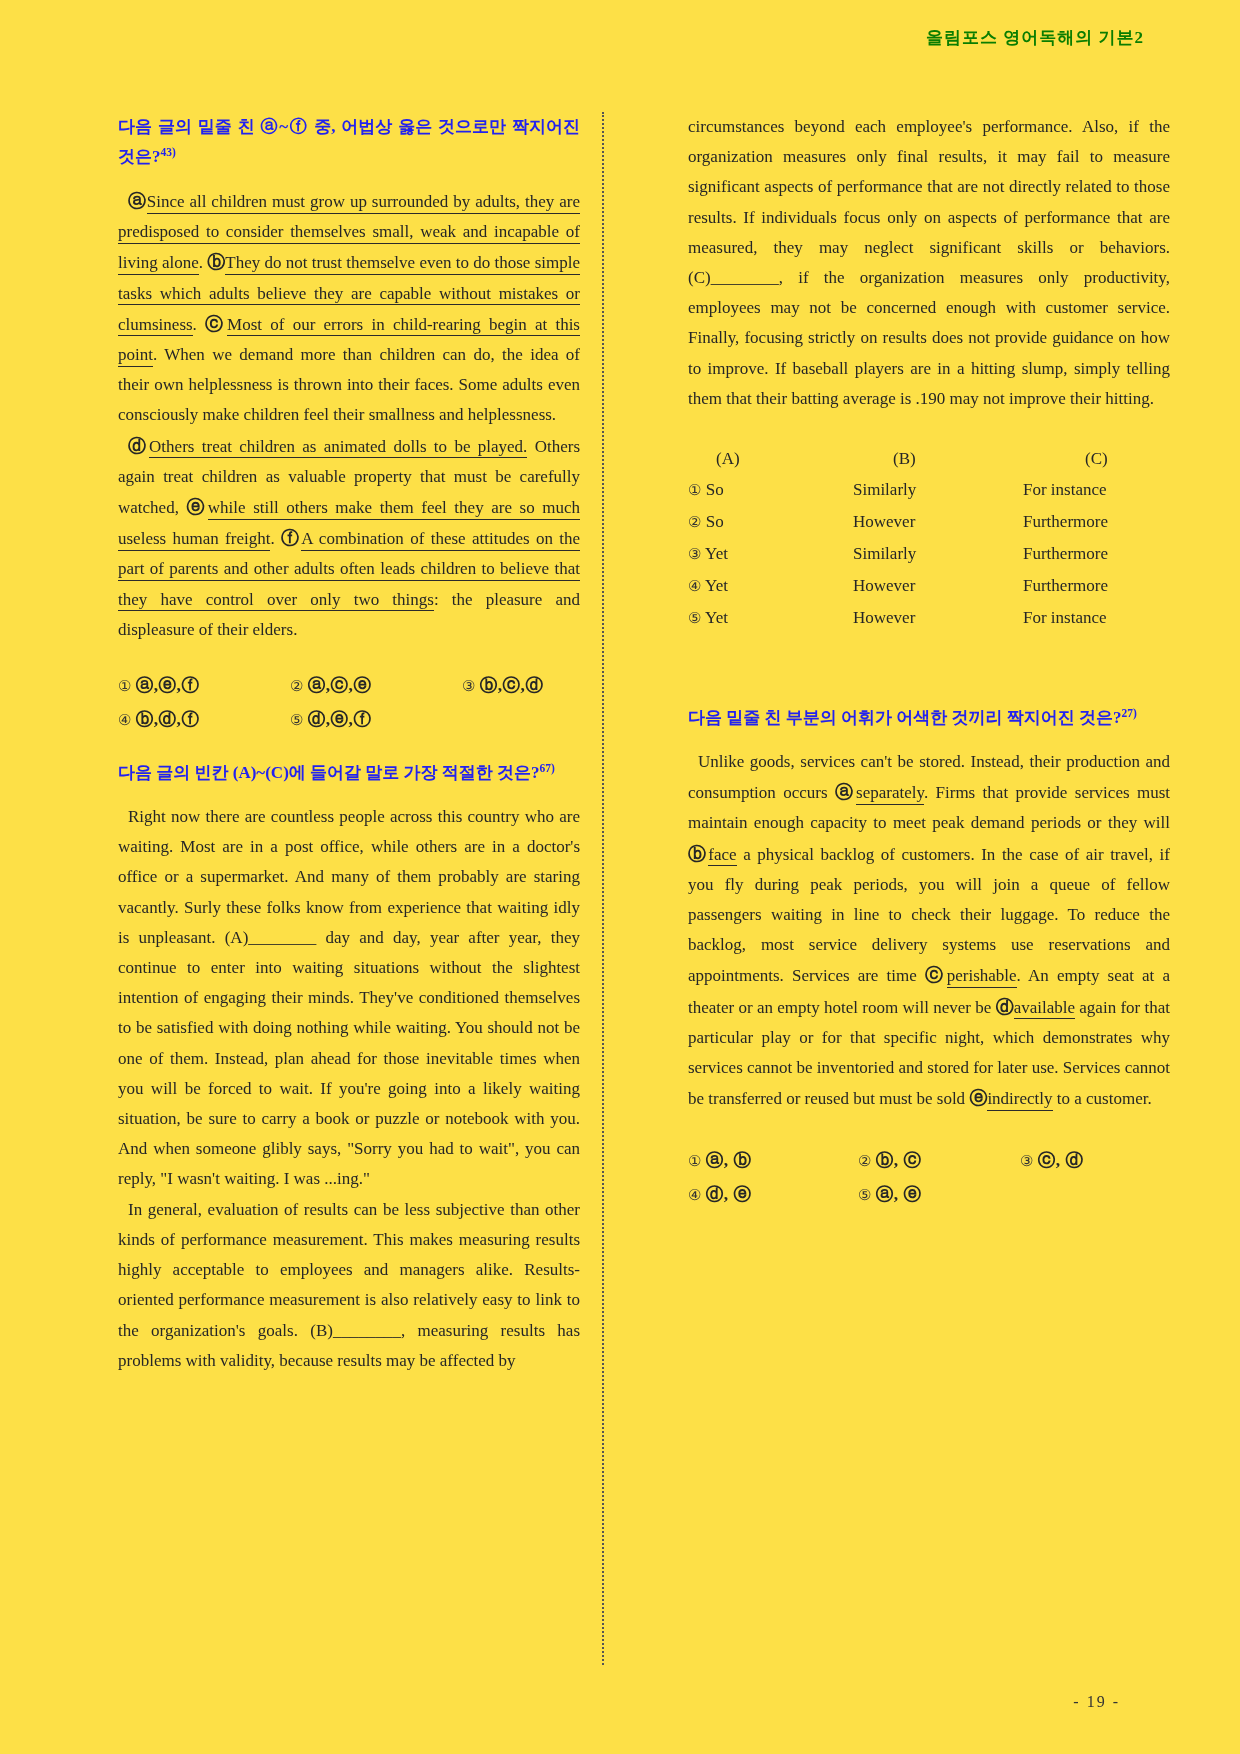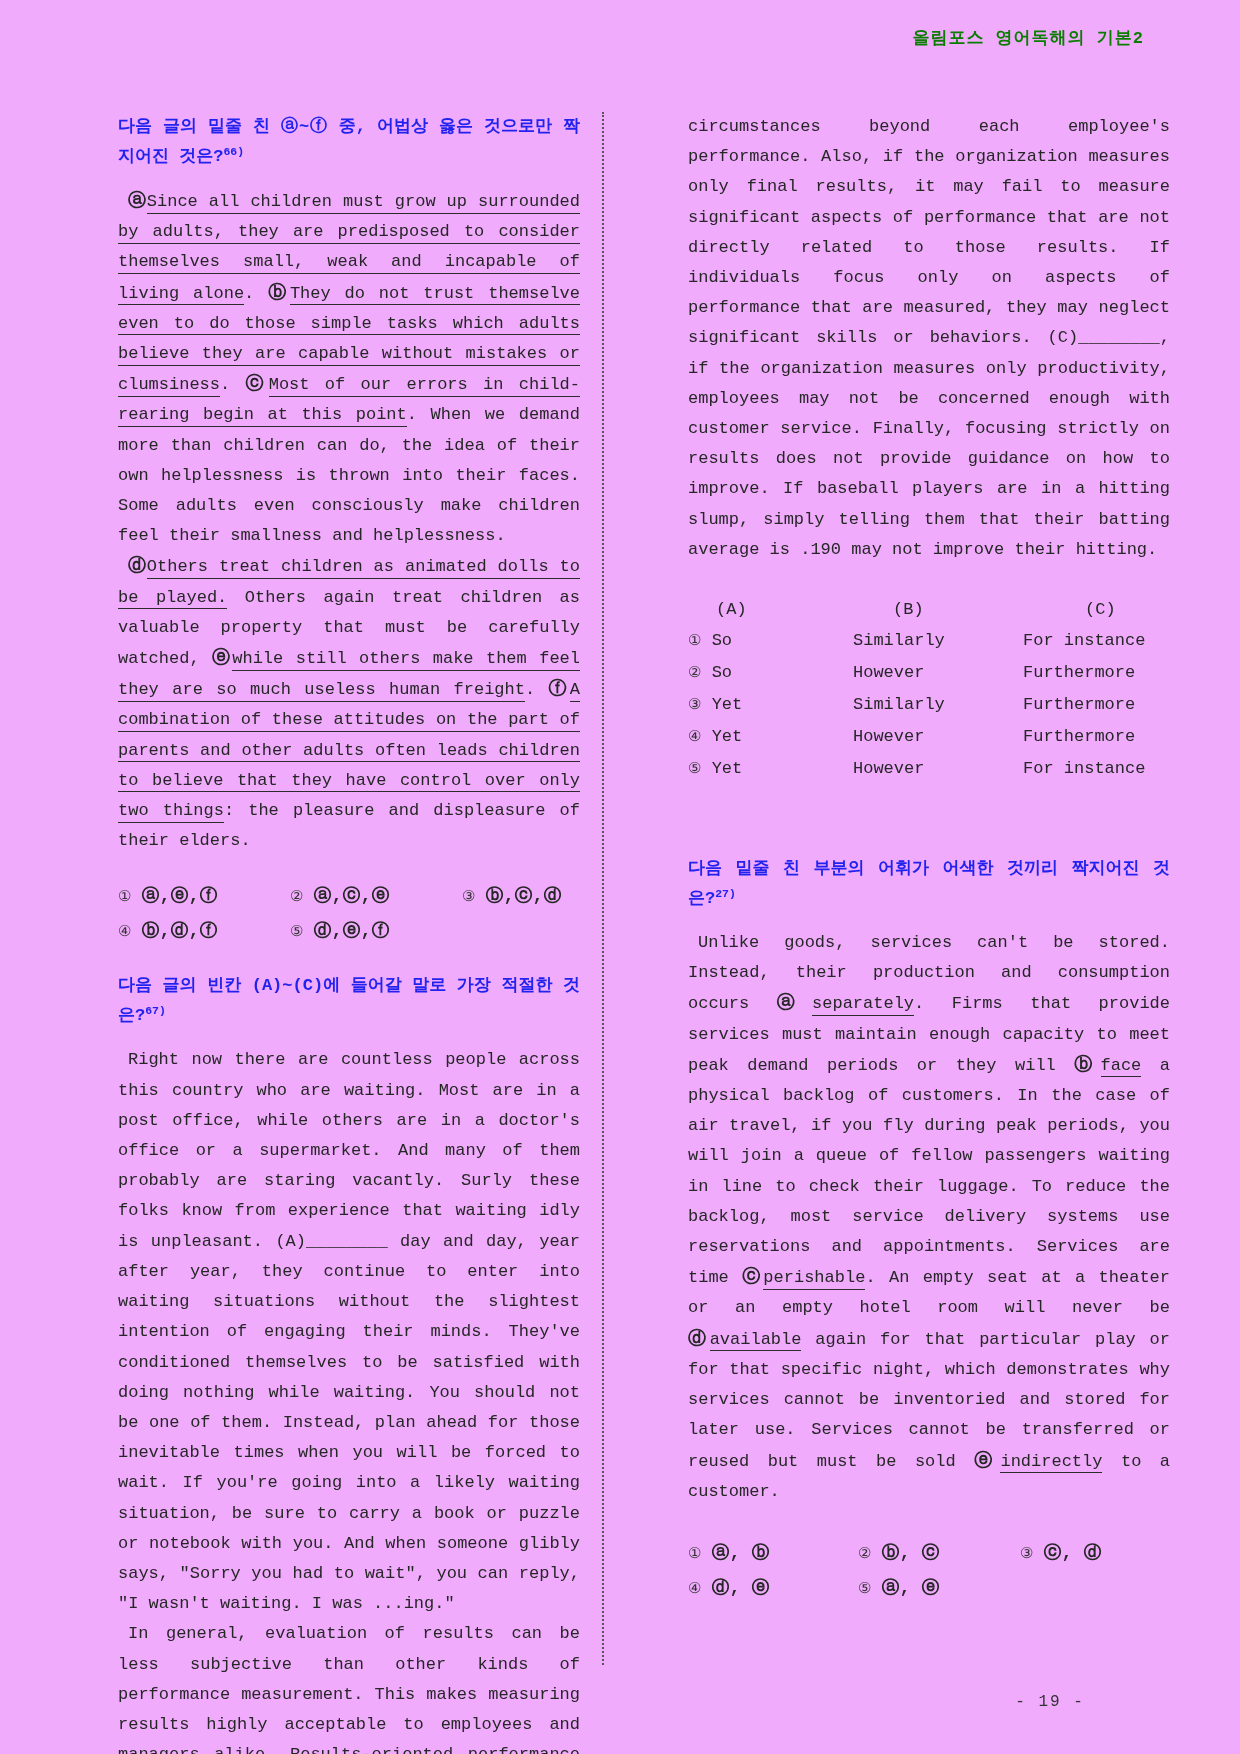--- a/index.html
+++ b/index.html
@@ -1,18 +1,18 @@
 <!DOCTYPE html>
 <html><head>
 <meta charset="utf-8">
 <style>
   html,body{margin:0;padding:0;background:#ffffff;}
   .page{
-    position:relative;width:1240px;height:1754px;background:#f0abfc;overflow:hidden;
-    font-family:Liberation Mono, monospace;color:#262626;
+    position:relative;width:1240px;height:1754px;background:#fde047;overflow:hidden;
+    font-family:Liberation Serif, serif;color:#262626;
   }
   .book-header{
     position:absolute;top:26px;right:96px;
     font-size:17px;font-weight:700;color:#0a7d00;letter-spacing:1px;
   }
   .col-divider{
     position:absolute;left:602px;top:112px;height:1553px;width:0;
     border-left:2px dotted #555;
   }
   .col{position:absolute;top:112px;}
@@ -37,37 +37,37 @@
   .optval{font-weight:600;font-size:17.5px;letter-spacing:0.5px;}
   .q-section{margin-top:24px;}
   .anstable{margin-top:30px;font-size:17px;color:#262626;}
   .trow{display:grid;grid-template-columns:165px 170px 1fr;line-height:29px;margin-bottom:2px;}
   .thead .th0{padding-left:28px;}
   .thead .th1{padding-left:40px;}
   .thead .th2{padding-left:62px;}
   .q68{margin-top:70px;}
   .opts-right{margin-top:32px;}
   .page-footer{
-    position:absolute;top:1693px;left:980px;width:140px;text-align:center;
+    position:absolute;top:1693px;left:980px;width:140px;text-align:right;
     font-size:16px;color:#333;letter-spacing:2px;
   }
 </style>
 </head>
 <body>
 
 <div class="page">
 
   <div class="book-header">올림포스 영어독해의 기본2</div>
 
   <div class="col-divider"></div>
 
   <div class="col col-left">
 
     <div>
-      <p class="qtitle"><span>다음 글의 밑줄 친 ⓐ~ⓕ 중, 어법상 옳은 것으로만 짝지어진 것은?</span><span class="sup">66)</span></p>
+      <p class="qtitle"><span>다음 글의 밑줄 친 ⓐ~ⓕ 중, 어법상 옳은 것으로만 짝지어진 것은?</span><span class="sup">43)</span></p>
       <p class="passage"><span class="marker">ⓐ</span><span class="u">Since all children must grow up surrounded by adults, they are predisposed to consider themselves small, weak and incapable of living alone</span><span class="">. </span><span class="marker">ⓑ</span><span class="u">They do not trust themselve even to do those simple tasks which adults believe they are capable without mistakes or clumsiness</span><span class="">. </span><span class="marker">ⓒ</span><span class="u">Most of our errors in child-rearing begin at this point</span><span class="">. When we demand more than children can do, the idea of their own helplessness is thrown into their faces. Some adults even consciously make children feel their smallness and helplessness.</span></p>
       <p class="passage"><span class="marker">ⓓ</span><span class="u">Others treat children as animated dolls to be played.</span><span class=""> Others again treat children as valuable property that must be carefully watched, </span><span class="marker">ⓔ</span><span class="u">while still others make them feel they are so much useless human freight</span><span class="">. </span><span class="marker">ⓕ</span><span class="u">A combination of these attitudes on the part of parents and other adults often leads children to believe that they have control over only two things</span><span class="">: the pleasure and displeasure of their elders.</span></p>
       <div class="opts opts3">
           <span><span class="optnum">①</span> <span class="optval">ⓐ,ⓔ,ⓕ</span></span>
           <span><span class="optnum">②</span> <span class="optval">ⓐ,ⓒ,ⓔ</span></span>
           <span><span class="optnum">③</span> <span class="optval">ⓑ,ⓒ,ⓓ</span></span>
           <span><span class="optnum">④</span> <span class="optval">ⓑ,ⓓ,ⓕ</span></span>
           <span><span class="optnum">⑤</span> <span class="optval">ⓓ,ⓔ,ⓕ</span></span>
         </div>
     </div>

